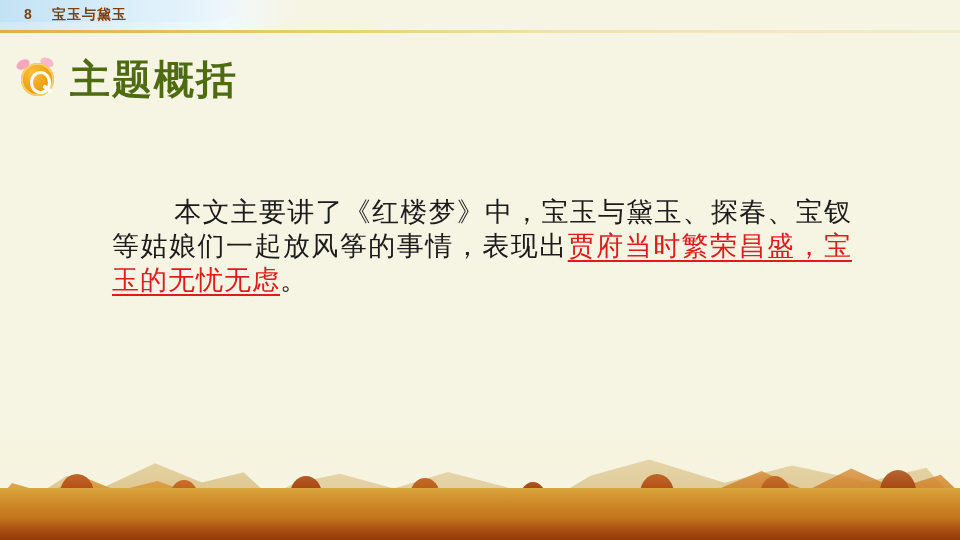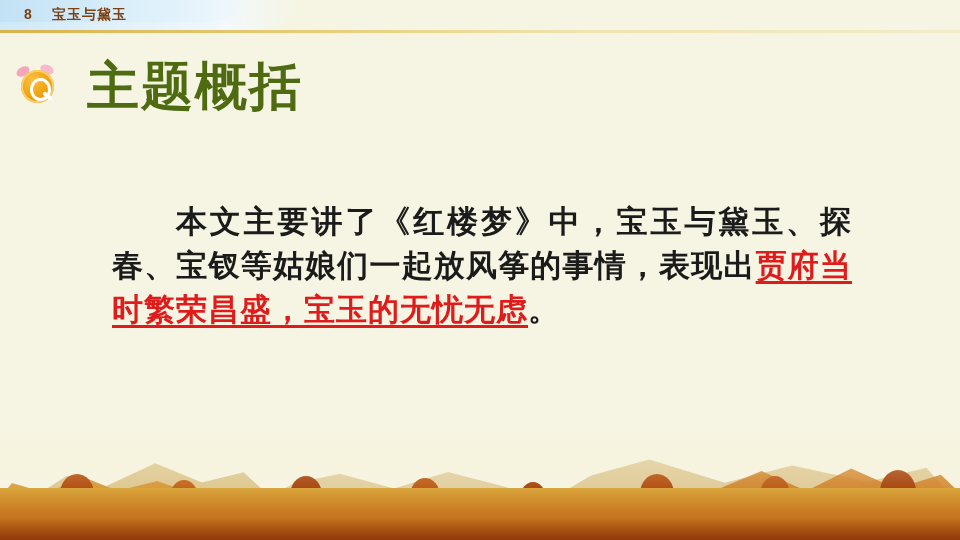--- a/index.html
+++ b/index.html
@@ -135,42 +135,41 @@
     left: 28px;
     top: 33px;
     width: 11px;
     height: 4px;
     background: #ffffff;
     transform: rotate(40deg);
     border-radius: 2px;
   }
   .section-title-text {
     font-family: "DejaVu Sans", sans-serif;
-    font-size: 52px;
+    font-size: 40px;
     font-weight: bold;
     color: #4f6b12;
     letter-spacing: 2px;
-    margin-left: 25px;
+    margin-left: 8px;
   }
 
   
   .body-block {
     position: absolute;
     left: 112px;
     top: 168px;
     width: 740px;
   }
   .para {
     font-family: "DejaVu Serif", "Liberation Serif", serif;
-    font-size: 31px;
-    line-height: 44px;
+    font-size: 27px;
+    line-height: 34px;
     color: #1b1b1b;
     letter-spacing: 1px;
     text-align: justify;
-    font-weight: bold;
   }
   .para .indent {
     display: inline-block;
     width: 62px;
   }
   .hl {
     color: #e01b1b;
     text-decoration: underline;
     text-decoration-color: #e01b1b;
     text-underline-offset: 5px;

